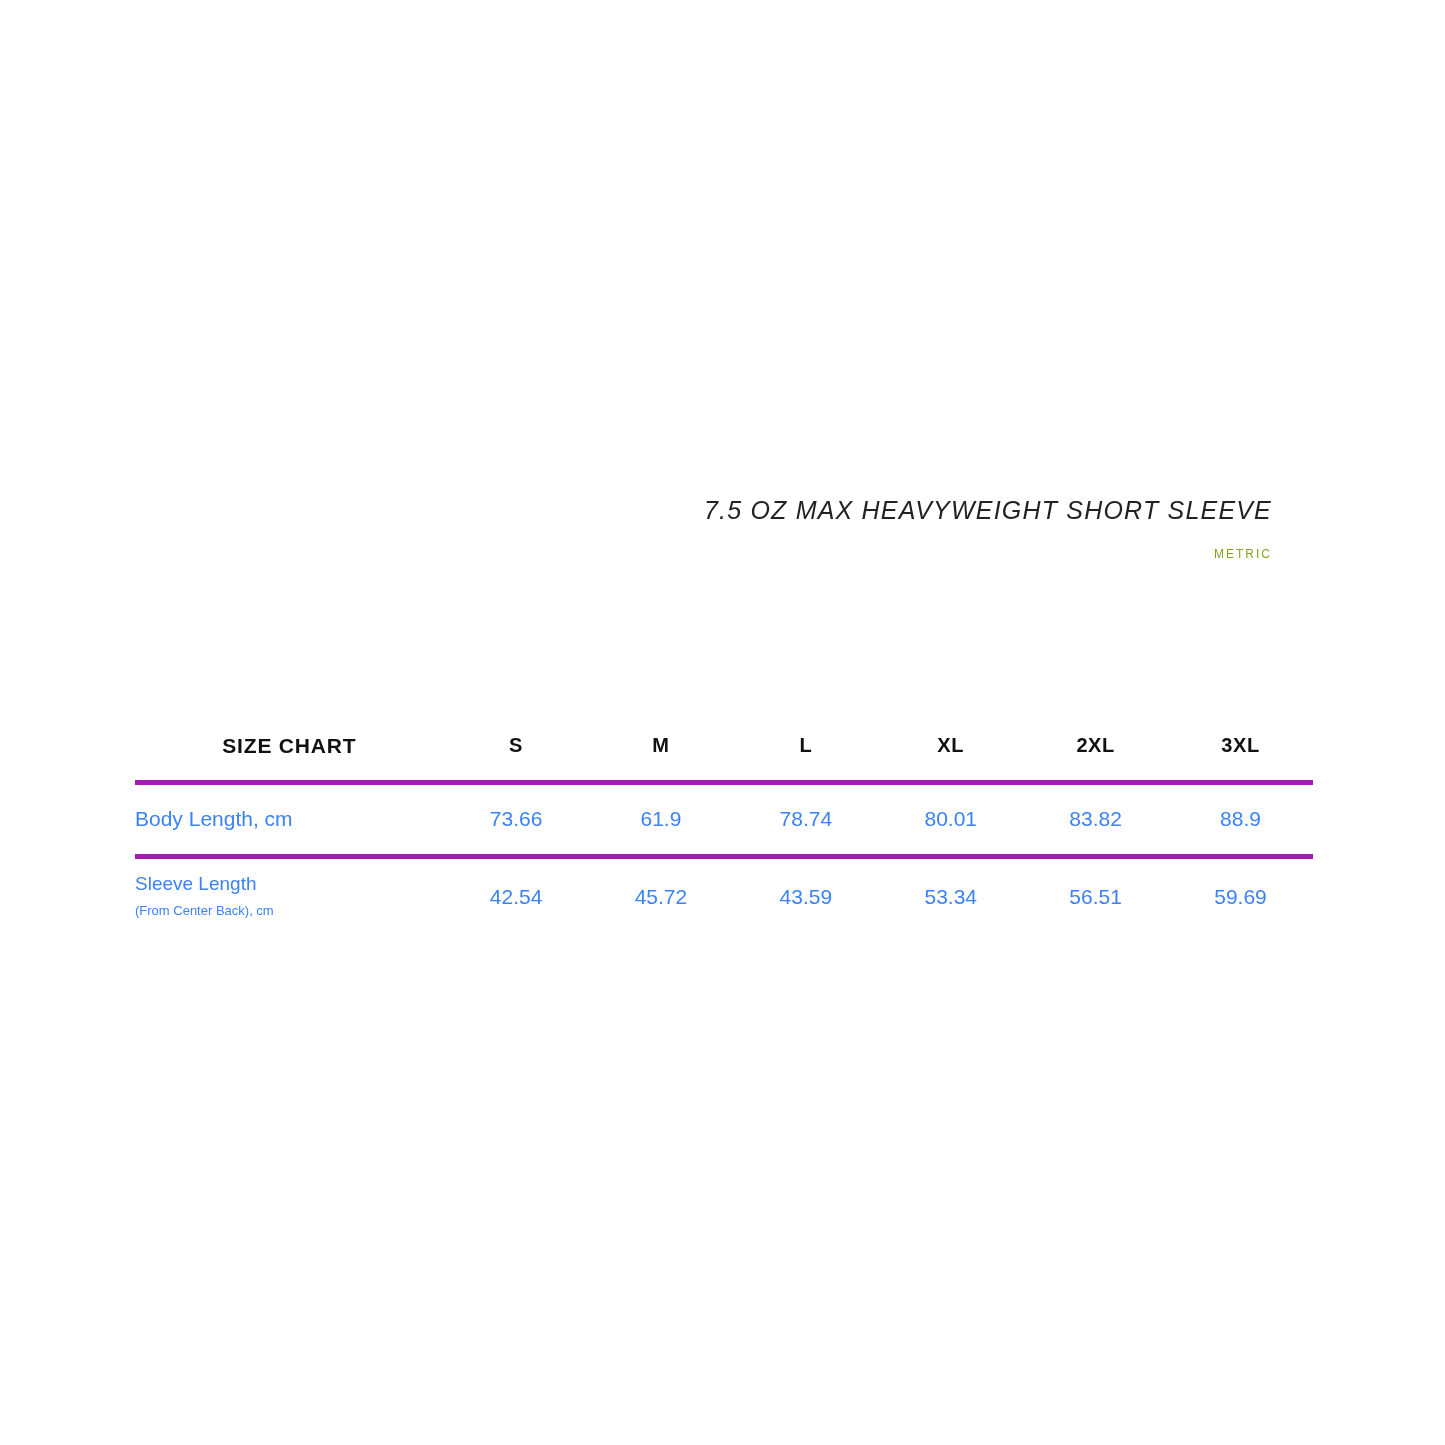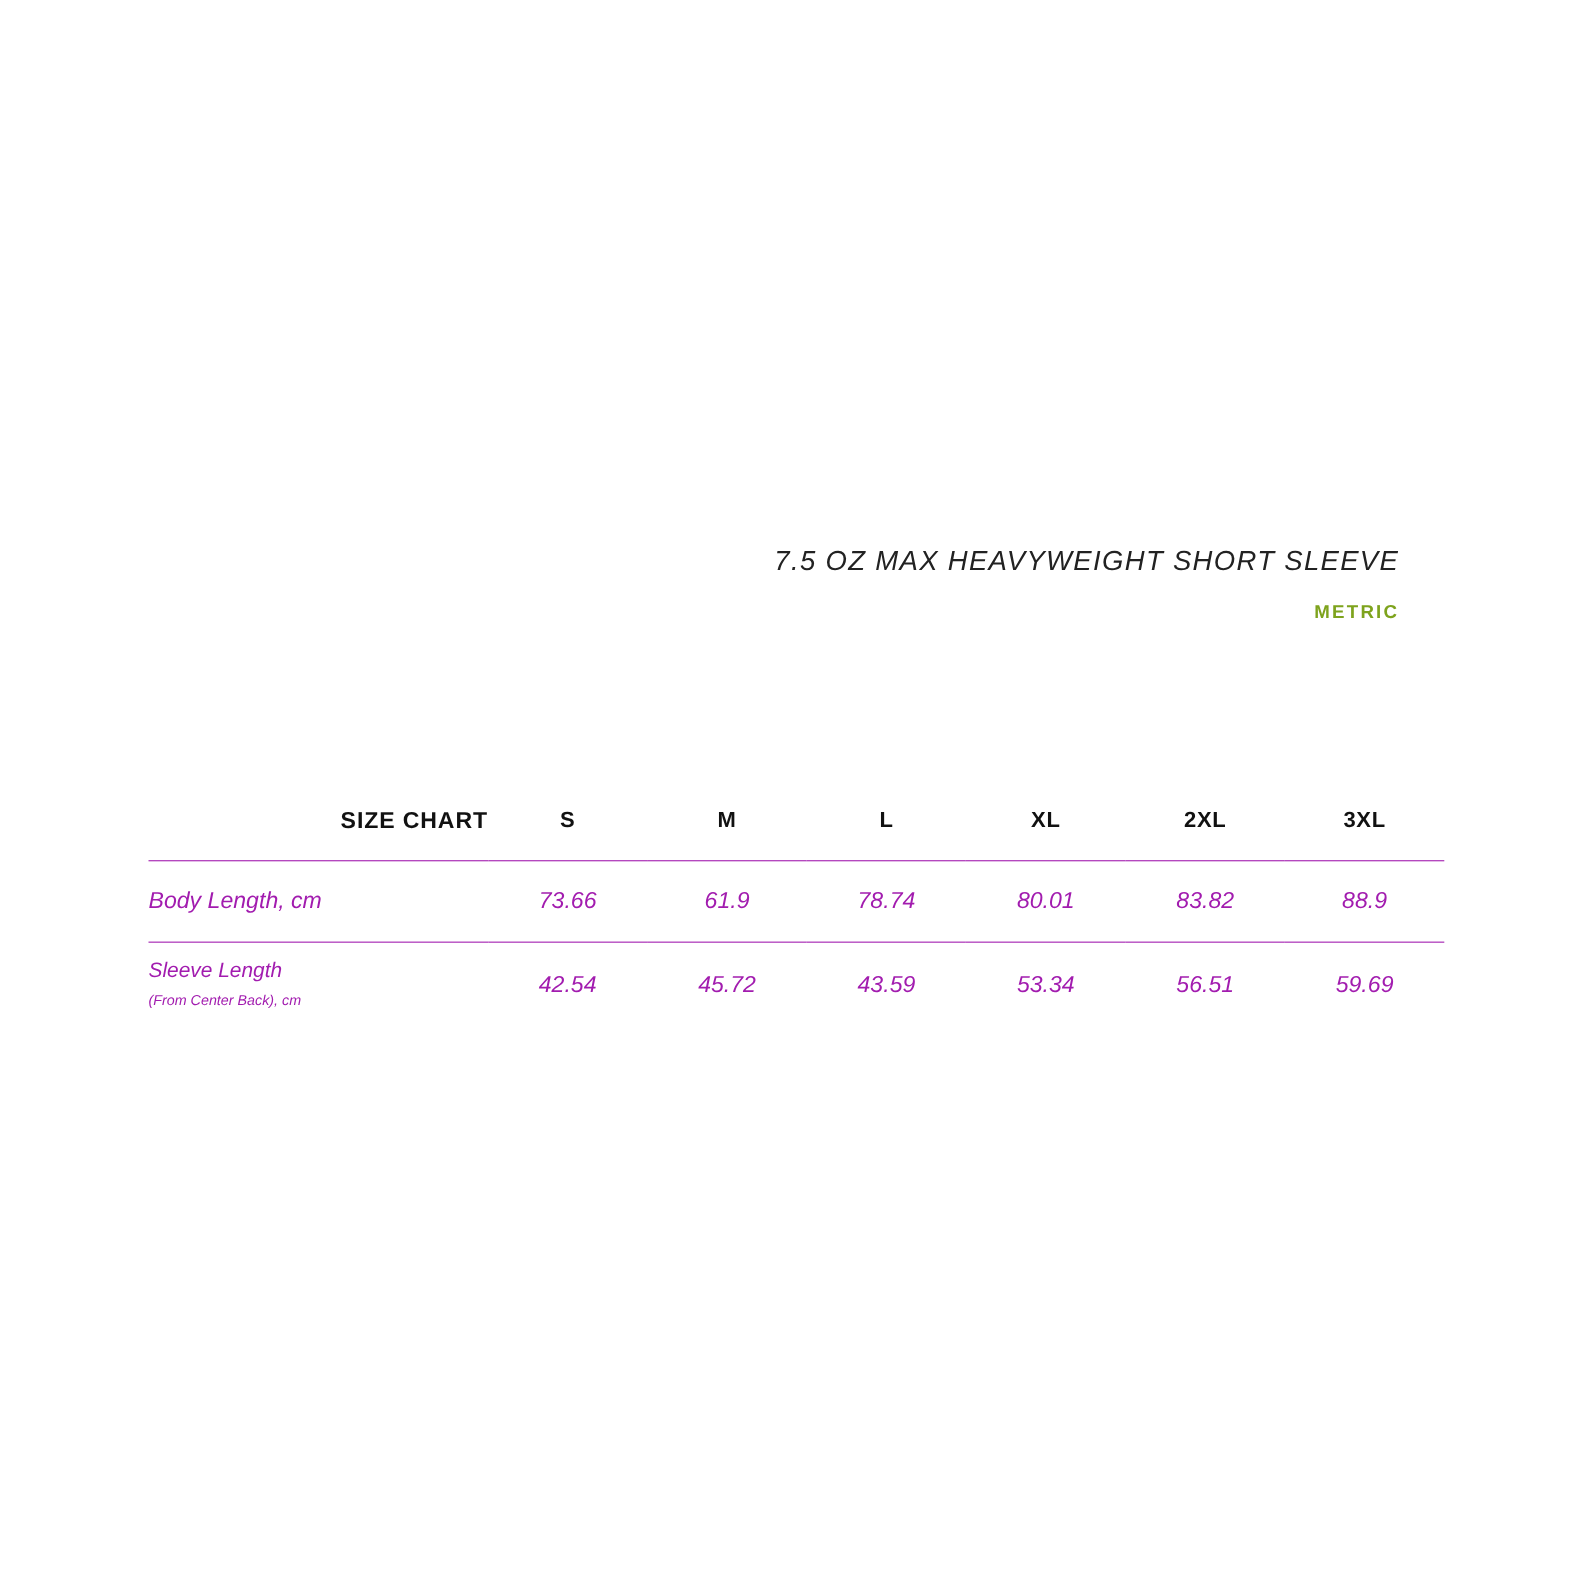--- a/index.html
+++ b/index.html
@@ -25,22 +25,22 @@
     font-weight: 400;
     letter-spacing: 1.2px;
     color: #222222;
     line-height: 1.15;
     white-space: nowrap;
     font-style: italic;
   }
   .unit-toggle {
     display: inline-block;
     margin-top: 22px;
-    font-size: 17px;
-    font-weight: 700;
+    font-size: 12px;
+    font-weight: 400;
     letter-spacing: 2px;
     color: #7ea31d;
     cursor: pointer;
     white-space: nowrap;
   }
 
   
   .chart-wrap {
     position: absolute;
     left: 135px;
@@ -59,34 +59,33 @@
     height: 70px;
     vertical-align: middle;
     font-size: 20px;
     font-weight: 700;
     color: #111111;
     text-align: center;
     letter-spacing: 0.6px;
     padding: 0;
   }
   thead th.chart-title {
-    text-align: right;
+    text-align: center;
     font-size: 21px;
     letter-spacing: 0.8px;
   }
 
   tbody td {
-    border-top: 1px solid #a21caf;
+    border-top: 5px solid #a21caf;
     vertical-align: middle;
     text-align: center;
     font-size: 21px;
     font-weight: 400;
-    color: #a21caf;
+    color: #3b82f6;
     padding: 0;
-    font-style: italic;
   }
   tbody td.label { text-align: left; }
   tbody tr.r1 td { height: 74px; }
   tbody tr.r2 td { height: 68px; }
   tbody tr.r3 td { height: 80px; }
 
   .row-label-main { font-size: 19px; line-height: 28px; }
   .row-label-sub  { font-size: 13px; line-height: 26px; }
 </style>
 </head>

